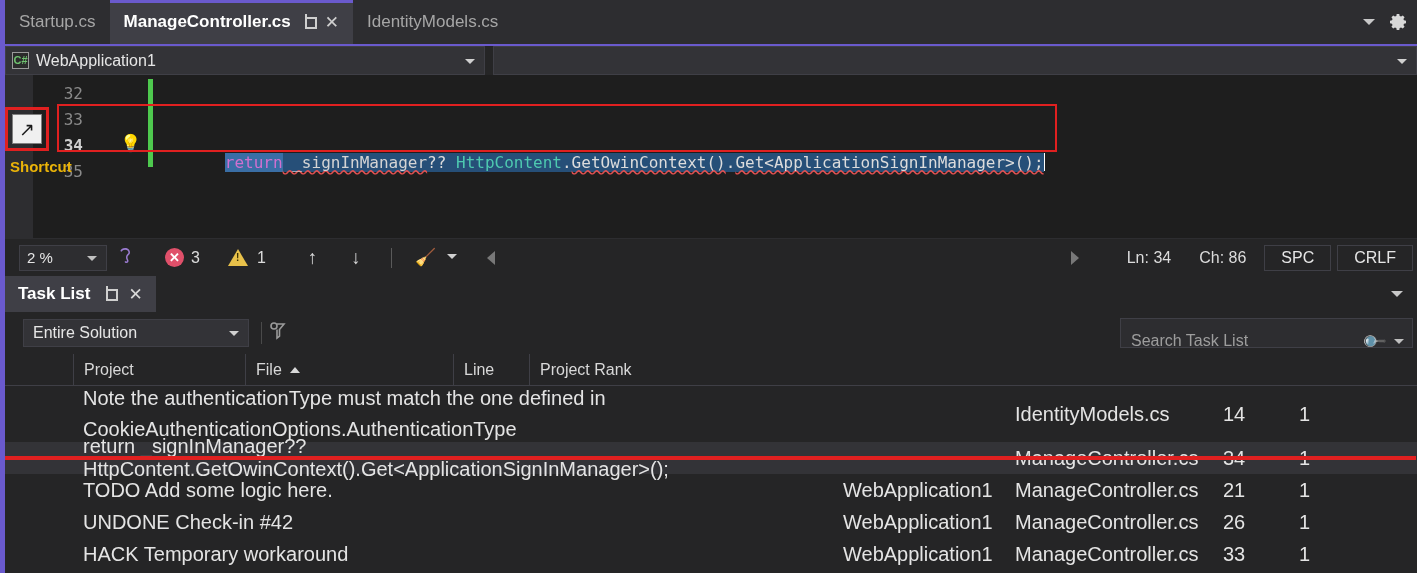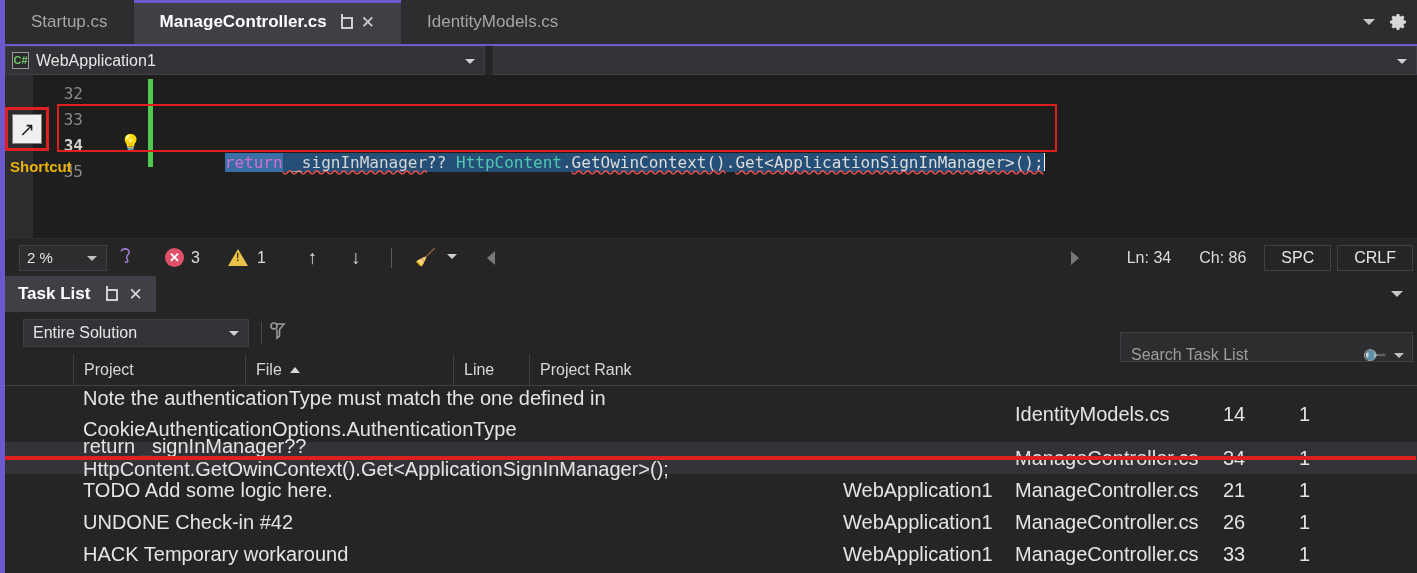--- a/index.html
+++ b/index.html
@@ -19,21 +19,21 @@
 
   
   .tabstrip {
     position: absolute; left: 5px; top: 0; right: 0; height: 44px;
     background: #2d2d30;
     display: flex; align-items: flex-end;
   }
   .tab {
     position: relative;
     height: 44px; display: flex; align-items: center;
-    padding: 0 26px; gap: 10px;
+    padding: 0 14px; gap: 10px;
     color: #b0b0b0; font-size: 17px; white-space: nowrap;
     background: #2d2d30;
     cursor: pointer;
   }
   .tab.inactive { color: #a6a6a6; }
   .tab.active {
     background: #3f3f46; color: #ffffff; font-weight: bold;
   }
   .tab.active::before {
     content: ""; position: absolute; left: 0; right: 0; top: 0; height: 3px;
@@ -229,21 +229,21 @@
     padding-left: 18px; position: relative;
   }
   .scope-combo {
     width: 226px; height: 28px; background: #333337; border: 1px solid #3f3f46;
     display: flex; align-items: center; padding-left: 9px; position: relative;
     color: #e6e6e6; font-size: 16px; cursor: pointer;
   }
   .tb-divider { width: 1px; height: 22px; background: #4a4a4a; margin-left: 6px; }
   .filter-icon { color: #9a9a9a; font-size: 17px; cursor: pointer; }
   .search-box {
-    position: absolute; right: 4px; top: 20px; width: 293px; height: 30px;
+    position: absolute; right: 4px; top: 6px; width: 293px; height: 30px;
     background: #2d2d30; border: 1px solid #3f3f46;
     display: flex; align-items: center; padding: 16px 8px 0 10px;
     cursor: text;
   }
   .search-box .ph { flex: 1; color: #9d9d9d; font-size: 16px; }
   .search-icon { color: #e0e0e0; font-size: 16px; transform: rotate(-45deg); }
   .search-arrow {
     width: 0; height: 0; border-left: 5px solid transparent;
     border-right: 5px solid transparent; border-top: 5px solid #c0c0c0;
     margin-left: 9px;

